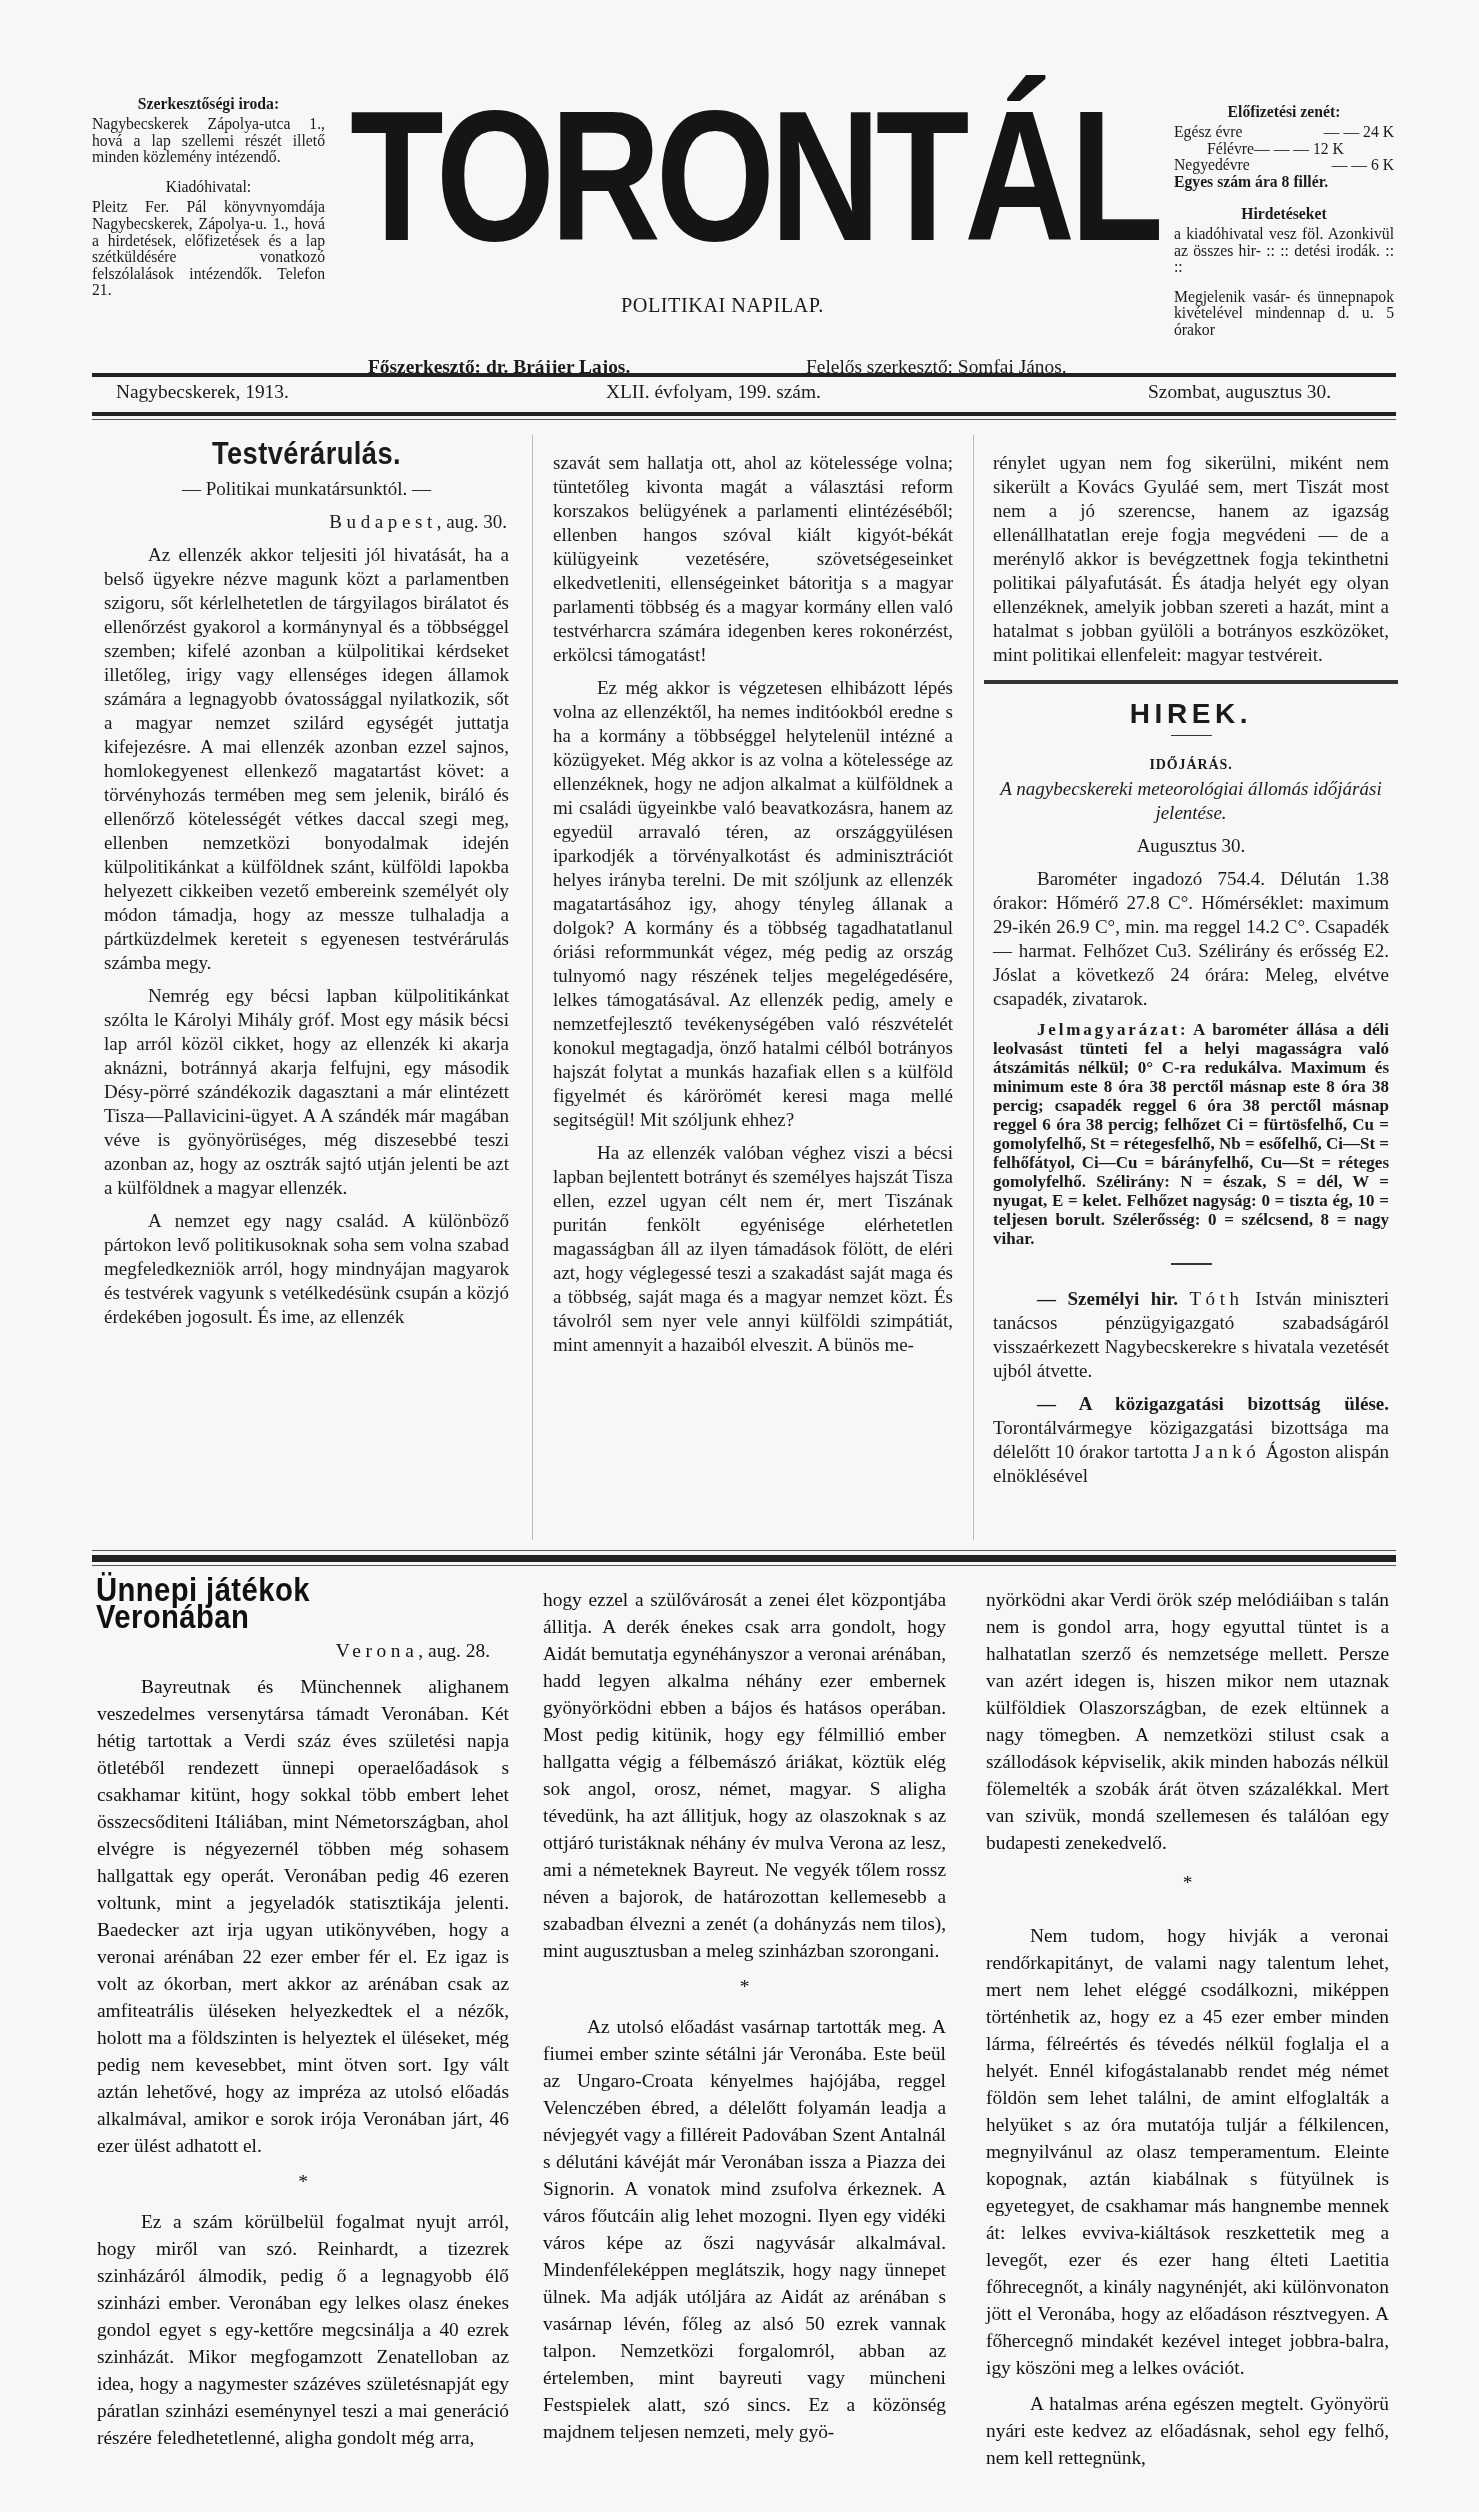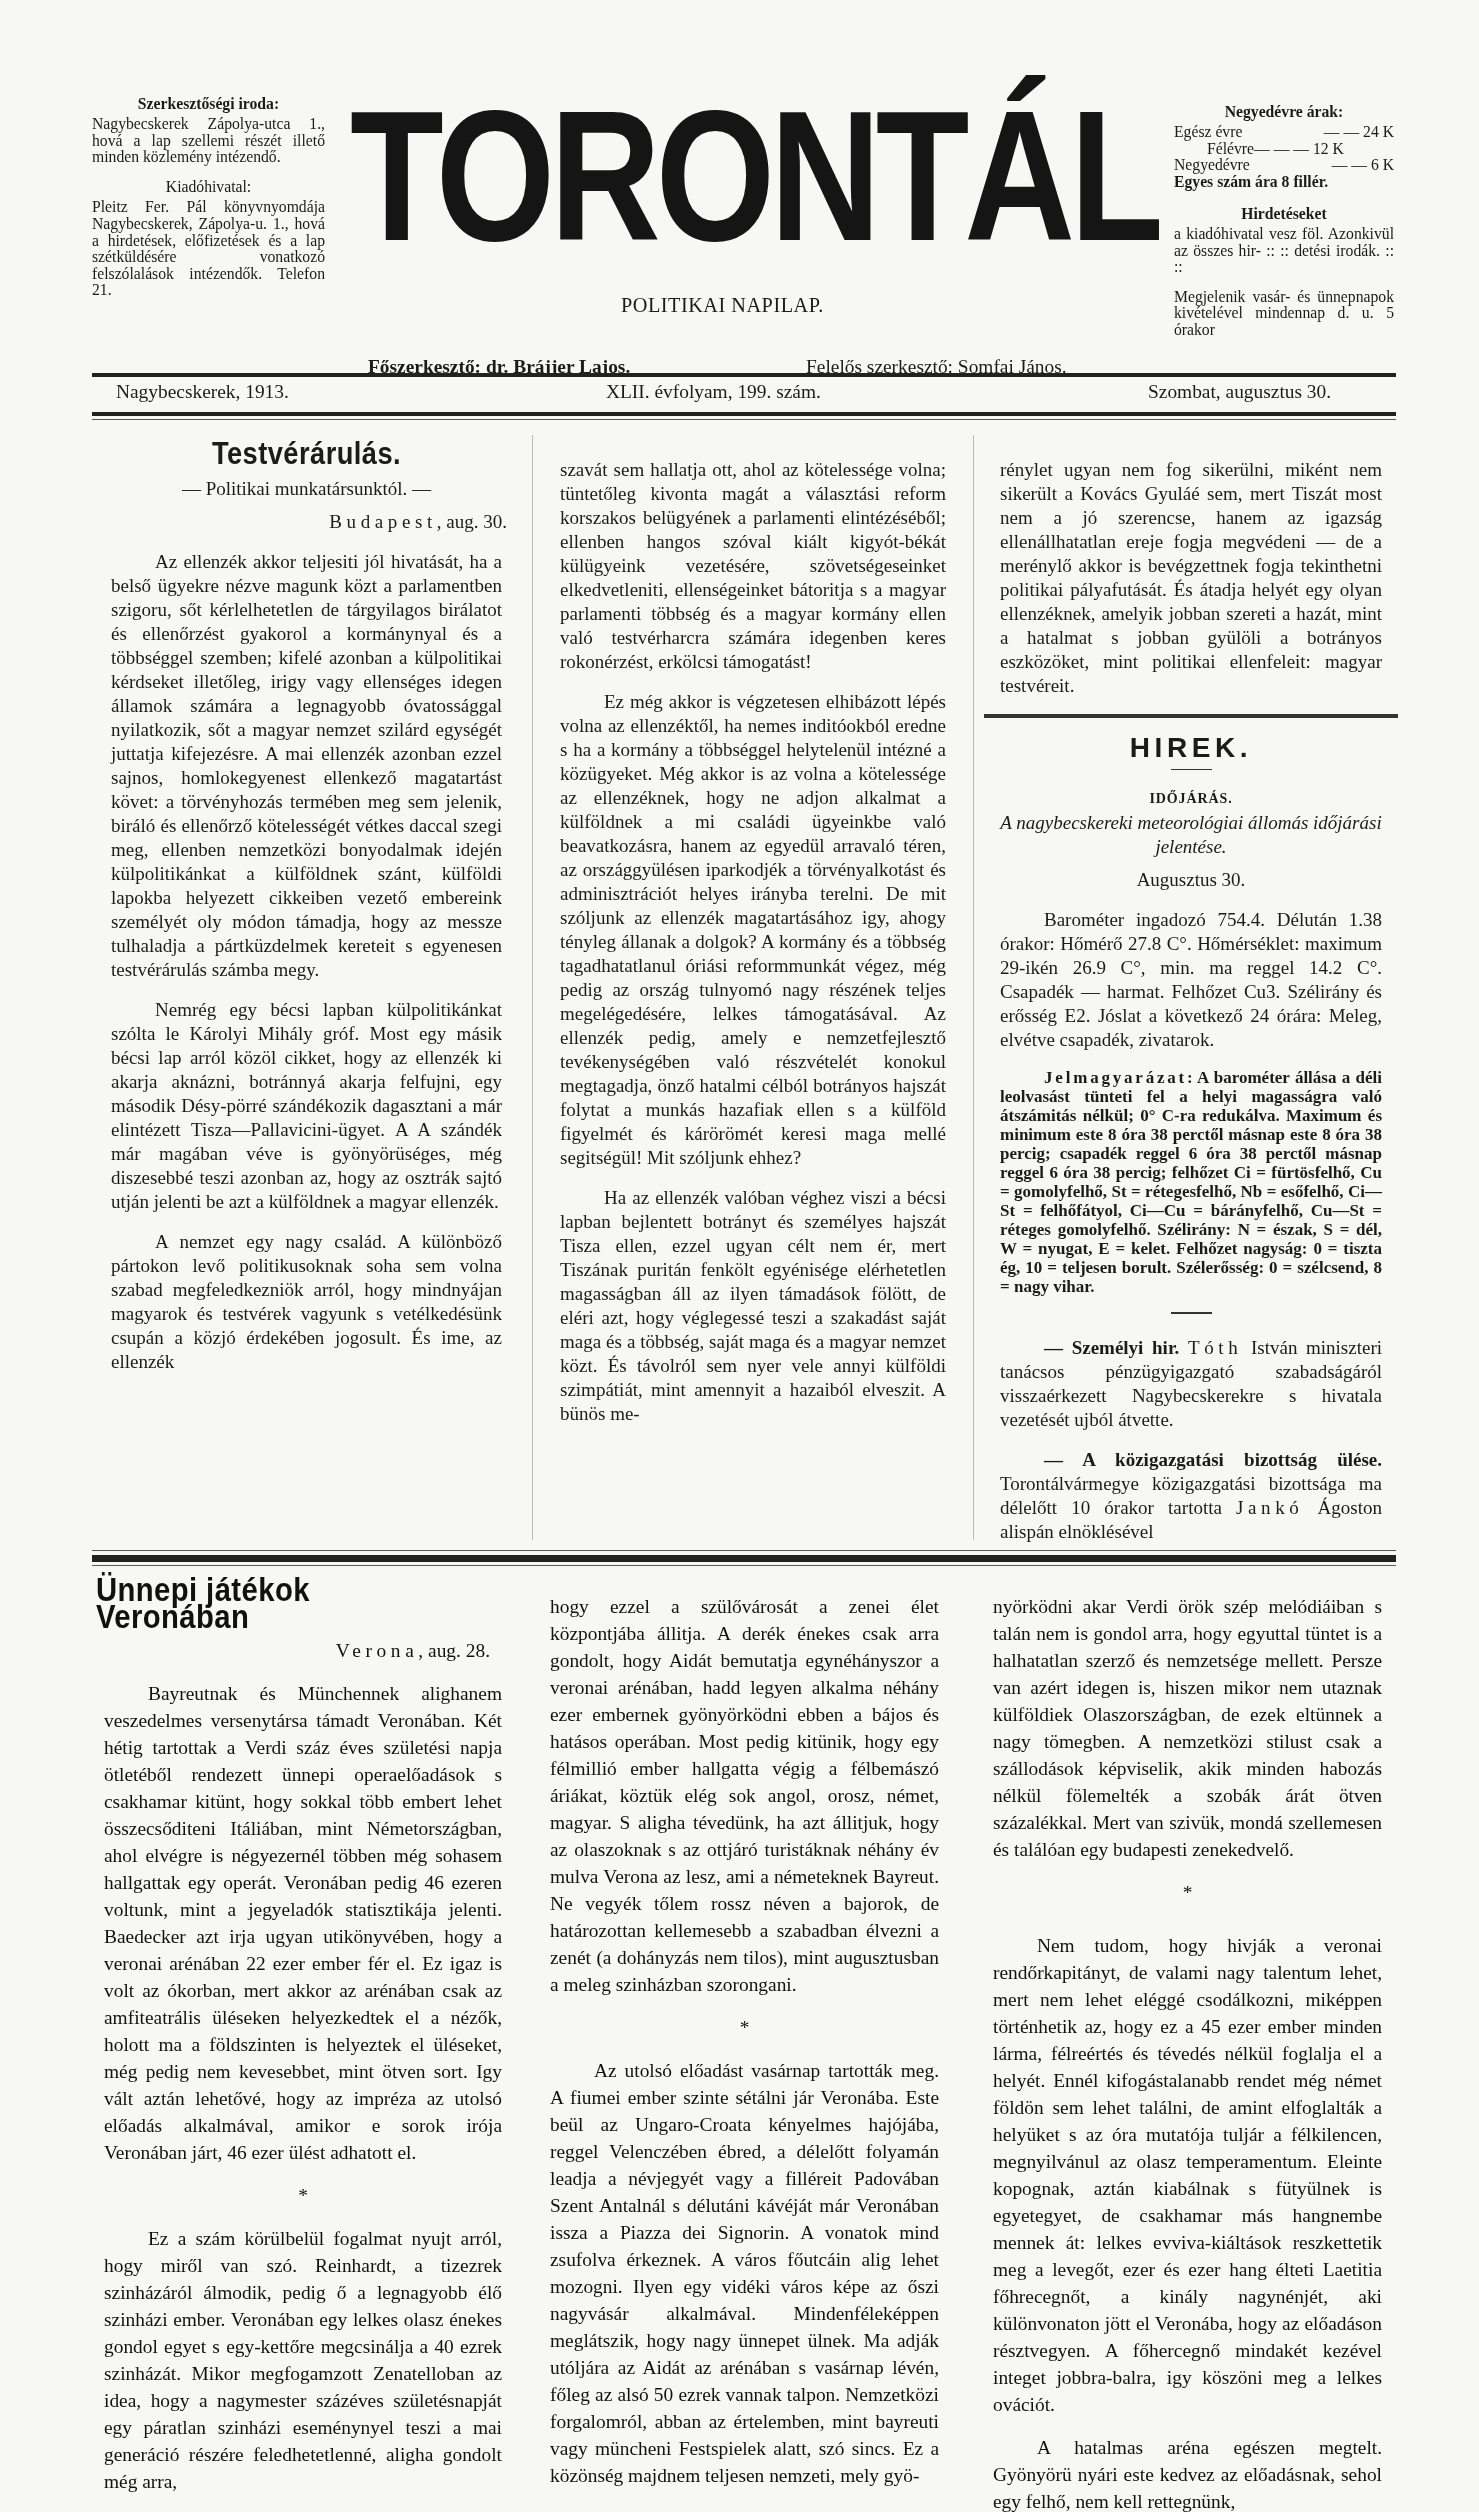--- a/index.html
+++ b/index.html
@@ -9,21 +9,21 @@
   .small-box .hd { text-align: center; font-weight: bold; font-size: 15.7px; margin: 0 0 3.7px 0; }
   .small-box .hd.norm { font-weight: normal; }
   .small-box p { margin: 0 0 13px 0; }
   .masthead-title { font-family: "Liberation Sans", "DejaVu Sans", sans-serif; font-weight: bold; font-size: 165px; letter-spacing: -5.5px; line-height: 157px; color: #151515; transform: scaleY(1.12) scaleX(0.93); transform-origin: left top; white-space: nowrap; }
   .subtitle { font-size: 20.3px; letter-spacing: 0.5px; }
   .editors { font-size: 19.4px; font-weight: bold; white-space: nowrap; margin-top: 31px; }
   .rule-thick { position: absolute; height: 4.6px; background: #222; }
   .rule-thin { position: absolute; height: 0.9px; background: #555; }
   .dateline { font-size: 19.4px; white-space: nowrap; }
   .col { position: absolute; font-size: 19px; line-height: 24px; text-align: justify; hyphens: manual; }
-  .col p { margin: 16px; text-indent: 44px; }
+  .col p { margin: 9px; text-indent: 44px; }
   .col p.noind { text-indent: 0; }
   .col .center { text-align: center; text-indent: 0; }
   .col .right { text-align: right; text-indent: 0; }
   .heading-sans { font-family: "Liberation Sans", "DejaVu Sans", sans-serif; font-weight: bold; font-size: 31px; text-align: center; transform: scaleX(0.88); letter-spacing: 0.5px; }
   .spaced { letter-spacing: 4.6px; }
   .hirek { font-family: "Liberation Sans", "DejaVu Sans", sans-serif; font-weight: bold; font-size: 28px; letter-spacing: 4.6px; text-align: center; }
   .idojaras { font-weight: bold; font-size: 14px; text-align: center; letter-spacing: 0.9px; }
   .italic { font-style: italic; }
   .bold { font-weight: bold; }
   .legend { font-size: 17px; line-height: 19px; }
@@ -43,21 +43,21 @@
   <p>Pleitz Fer. Pál könyvnyomdája Nagybecskerek, Zápolya-u. 1., hová a hirdetések, előfizetések és a lap szétküldésére vonatkozó felszólalások intézendők. Telefon 21.</p>
 </div>
 
 <div class="abs masthead-title" style="left:350px; top:89px;">TORONTÁL</div>
 
 <div class="abs subtitle" style="left:621px; top:294px;">POLITIKAI NAPILAP.</div>
 <div class="abs editors" style="left:368px; top:325px;">Főszerkesztő: dr. Brájjer Lajos.</div>
 <div class="abs editors" style="left:806px; top:325px; font-weight:normal;">Felelős szerkesztő: Somfai János.</div>
 
 <div class="abs small-box" style="left:1174px; top:104px; width:220px;">
-  <div class="hd">Negyedévre árak:</div>
+  <div class="hd">Előfizetési zenét:</div>
   <div style="display:flex; justify-content:space-between;">
     <span>Egész évre</span>
     <span><span>— —</span> <span>24 K</span></span>
   </div>
   <div style="display:flex; justify-content:flex-start;margin-left:33px;">
     <span>Félévre</span>
     <span><span>— — —</span> <span>12 K</span></span>
   </div>
   <div style="display:flex; justify-content:space-between;">
     <span>Negyedévre</span>

